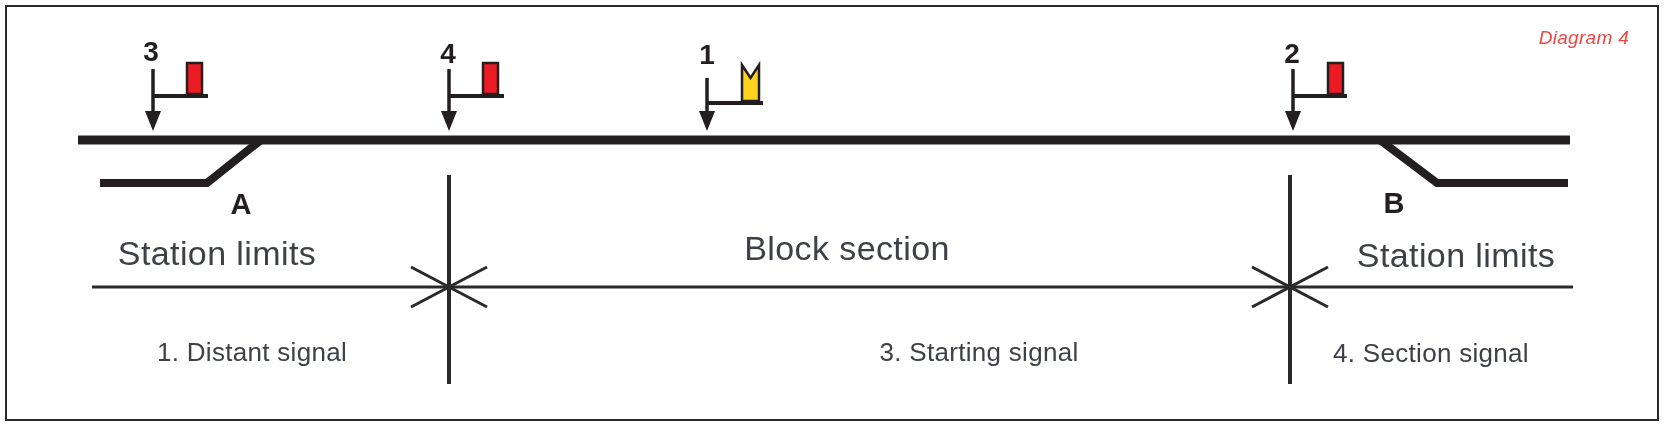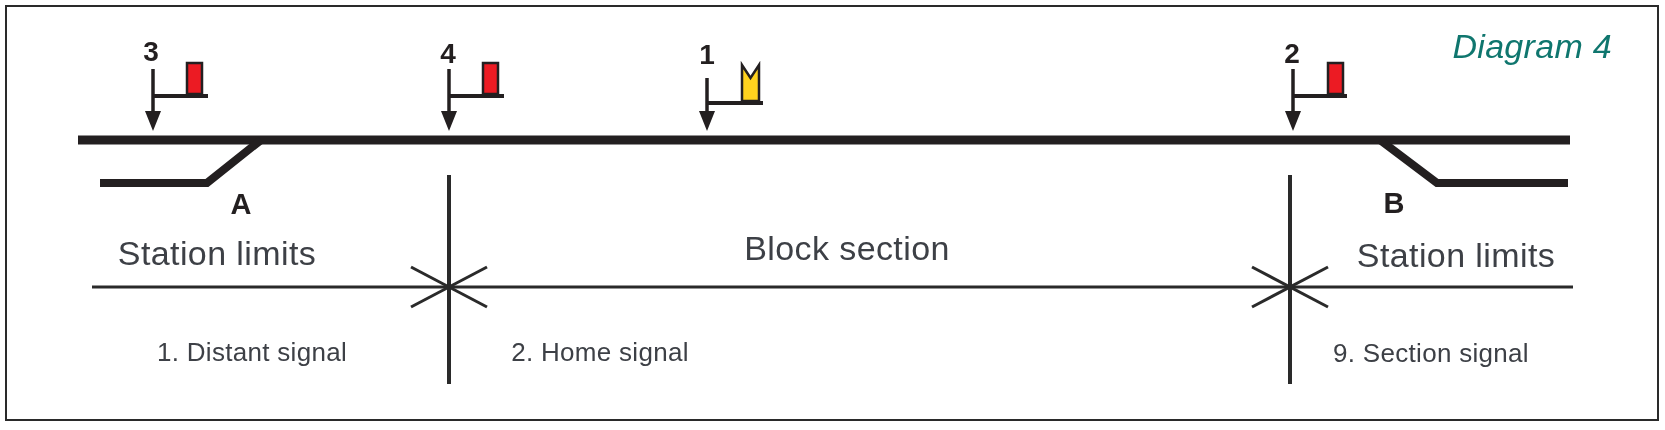--- a/index.html
+++ b/index.html
@@ -21,22 +21,22 @@
   .legend-label { font-size: 26px; letter-spacing: 0.3px; transform: translateX(-50%); text-align: right; }
   .sig-num {
     font-size: 28px; font-weight: bold; color: #231f20;
     transform: translateX(-50%);
   }
   .point-label {
     font-size: 29px; font-weight: bold; color: #231f20;
     transform: translateX(-50%);
   }
   .diagram-title {
-    font-size: 34px; font-style: italic; color: #0f766e;
-    right: 53px; top: 27px; position: absolute; letter-spacing: 0.3px;
+    font-size: 19px; font-style: italic; color: #ef4444;
+    right: 36px; top: 27px; position: absolute; letter-spacing: 0.3px;
   }
 </style>
 </head>
 <body>
 
 <div class="canvas">
 
   <div class="frame"></div>
 
   <svg class="art" viewBox="0 0 1665 430">
@@ -96,18 +96,18 @@
   <div class="txt sig-num" style="left:1292px; top:40px;">2</div>
 
   <div class="txt point-label" style="left:241px; top:190px;">A</div>
   <div class="txt point-label" style="left:1394px; top:189px;">B</div>
 
   <div class="txt zone-label" style="left:217px; top:236px;">Station limits</div>
   <div class="txt zone-label" style="left:815px; top:231px;margin-left:32px;">Block section</div>
   <div class="txt zone-label" style="left:1456px; top:238px;">Station limits</div>
 
   <div class="txt legend-label" style="left:252px; top:339px;">1. Distant signal</div>
-  <div class="txt legend-label" style="left:600px; top:339px;">2. Home signal</div>
-  <div class="txt legend-label" style="left:1431px; top:340px;">9. Section signal</div>
+  <div class="txt legend-label" style="left:979px; top:339px;">3. Starting signal</div>
+  <div class="txt legend-label" style="left:1431px; top:340px;">4. Section signal</div>
 
   <div class="diagram-title">Diagram 4</div>
 
 </div>
 
 </body></html>

